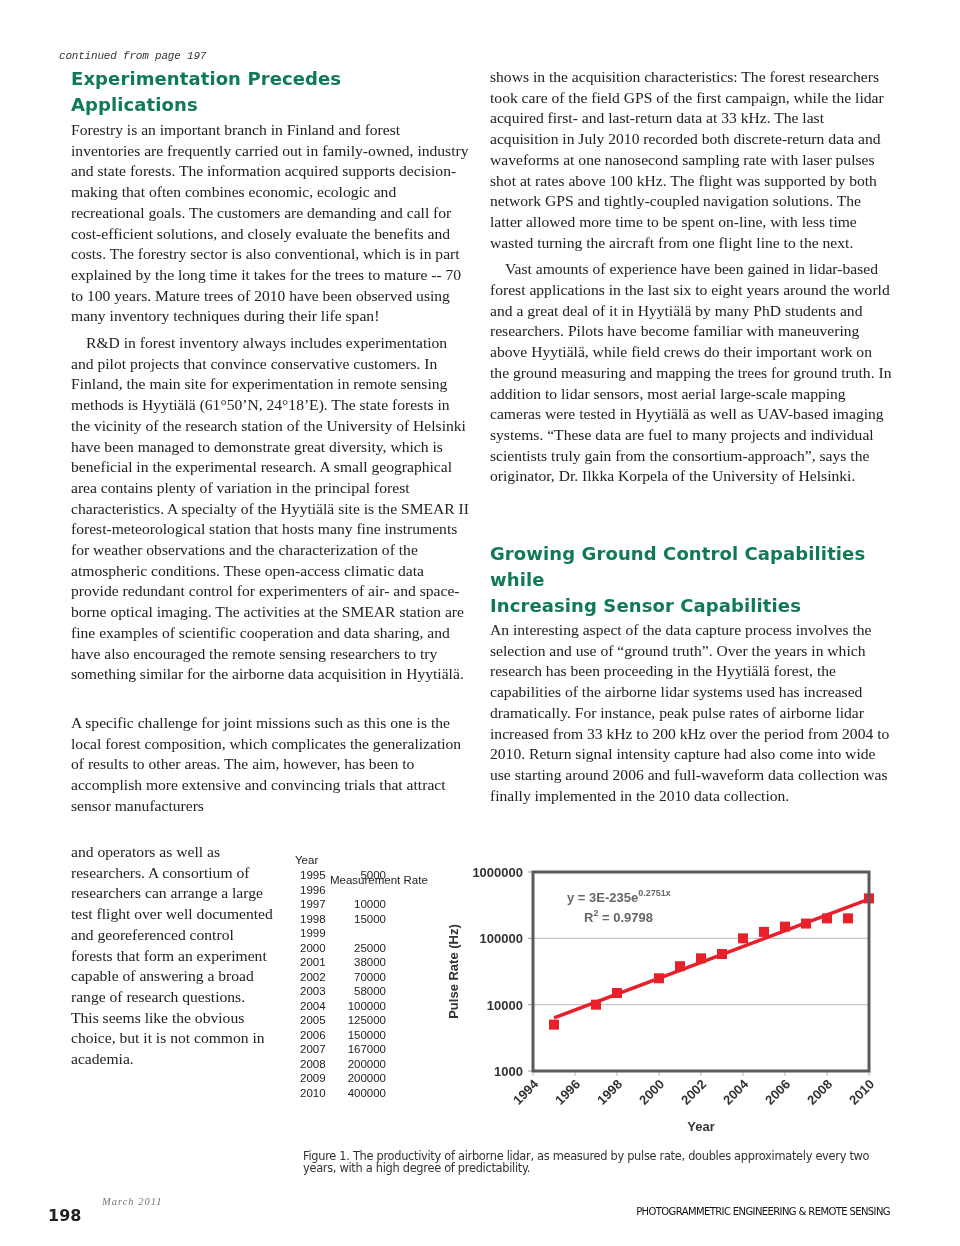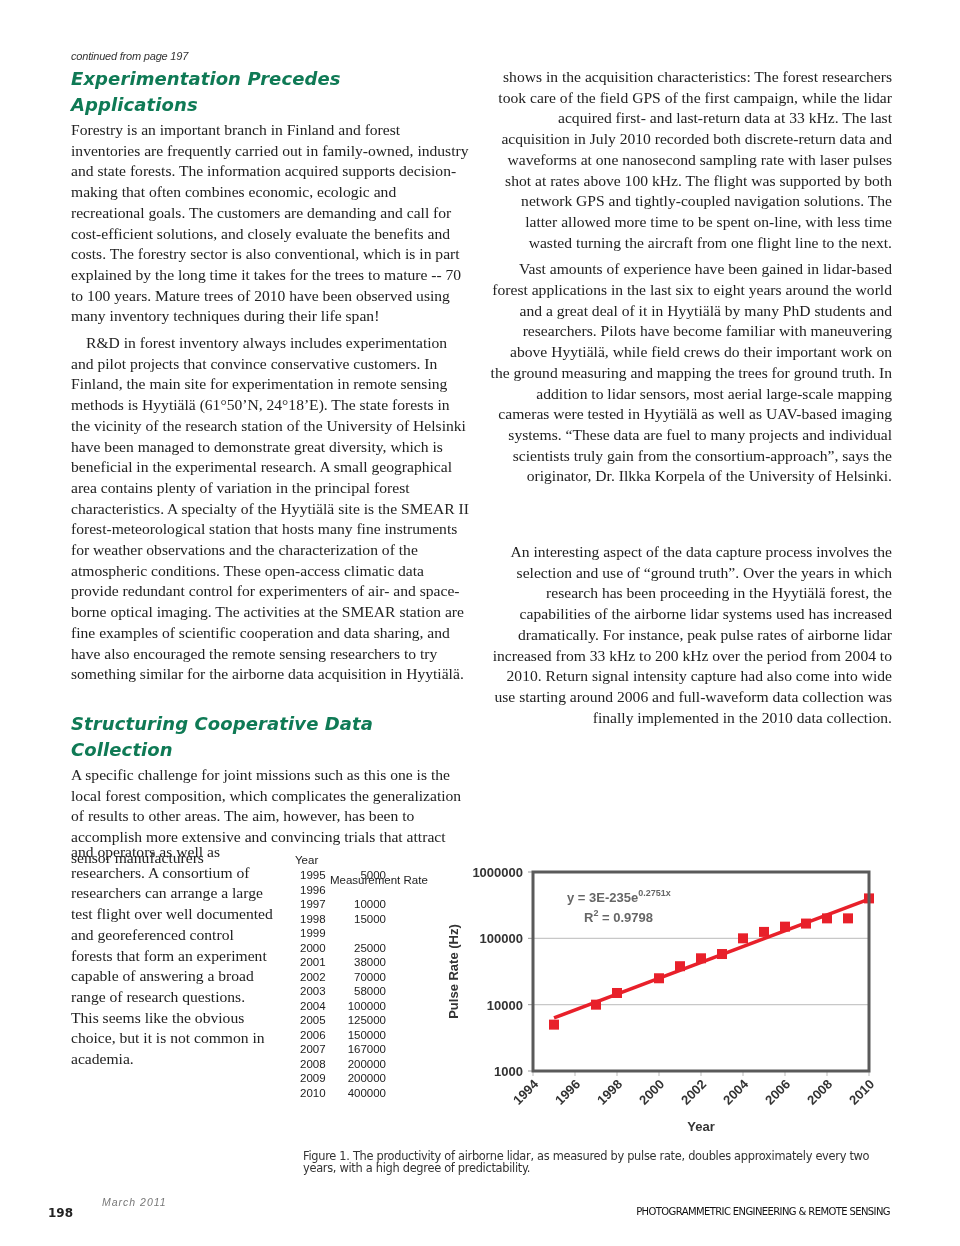--- a/index.html
+++ b/index.html
@@ -1,68 +1,71 @@
 <!DOCTYPE html>
 <html><head>
 <meta charset="utf-8">
 <style>
   html, body { margin: 0; padding: 0; background: #ffffff; }
   body { width: 960px; height: 1246px; position: relative; overflow: hidden; font-family: "Liberation Serif", serif; color: #222; }
   .abs { position: absolute; }
-  .continued { left: 59px; top: 50px; font-family: Liberation Sans, sans-serif; font-style: italic; font-size: 11px; color: #333; letter-spacing: -0.2px; margin-left: 12px; }
-  .h2 { font-family: "DejaVu Sans", sans-serif; font-weight: bold; color: #0f7a55; font-size: 18px; line-height: 26px; margin: 0; letter-spacing: 0.1px; font-style: italic; }
+  .continued { left: 59px; top: 50px; font-family: Liberation Mono, monospace; font-style: italic; font-size: 11px; color: #333; letter-spacing: -0.2px; }
+  .h2 { font-family: "DejaVu Sans", sans-serif; font-weight: bold; color: #0f7a55; font-size: 18px; line-height: 26px; margin: 0; letter-spacing: 0.1px; }
   .p { font-family: "Liberation Serif", serif; font-size: 15.6px; line-height: 20.7px; color: #222; margin: 0; }
   .indent { text-indent: 15px; }
   .col-left { left: 71px; width: 398px; }
-  .col-right { left: 490px; width: 402px; text-align: right; }
+  .col-right { left: 490px; width: 402px; }
   .narrow { left: 71px; width: 205px; }
 
   
   .dtable { left: 292px; top: 852px; font-family: "Liberation Sans", sans-serif; font-size: 11.5px; color: #222; }
   .dtable .hdr { display: flex; height: 16px; line-height: 16px; }
   .dtable .row { display: flex; height: 14.5px; line-height: 14.5px; }
   .dtable .c1h { width: 35px; padding-left: 3px; }
   .dtable .c2h { width: 120px; margin-top: 20px; }
   .dtable .c1 { width: 40px; padding-left: 8px; }
   .dtable .c2 { width: 46px; text-align: right; }
 
   
   #chart { left: 440px; top: 850px; width: 460px; height: 290px; }
   .caption { left: 303px; top: 1150px; width: 580px; font-family: "DejaVu Sans", sans-serif; font-size: 11.4px; line-height: 12px; color: #333; letter-spacing: -0.3px; }
 
-  .footer-page { left: 48px; top: 1206px; font-family: "DejaVu Sans", sans-serif; font-size: 12px; font-weight: bold; color: #222; }
-  .footer-date { left: 102px; top: 1196px; font-family: Liberation Sans, sans-serif; font-size: 10.5px; font-style: italic; color: #777; letter-spacing: 1px; }
+  .footer-page { left: 48px; top: 1206px; font-family: "DejaVu Sans", sans-serif; font-size: 16px; font-weight: bold; color: #222; }
+  .footer-date { left: 102px; top: 1196px; font-family: Liberation Serif, serif; font-size: 10.5px; font-style: italic; color: #777; letter-spacing: 1px; }
   .footer-journal { right: 70px; top: 1206px; font-family: "DejaVu Sans", sans-serif; font-size: 10px; color: #111; letter-spacing: -0.6px; }
 </style>
 </head>
 <body>
 
 <div class="abs continued">continued from page 197</div>
 
 <div class="abs col-left" style="top:66px;">
   <h2 class="h2">Experimentation Precedes Applications</h2>
   <p class="p" style="margin-top:2px;">Forestry is an important branch in Finland and forest inventories are frequently carried out in family-owned, industry and state forests. The information acquired supports decision-making that often combines economic, ecologic and recreational goals. The customers are demanding and call for cost-efficient solutions, and closely evaluate the benefits and costs. The forestry sector is also conventional, which is in part explained by the long time it takes for the trees to mature -- 70 to 100 years. Mature trees of 2010 have been observed using many inventory techniques during their life span!</p>
   <p class="p indent" style="margin-top:6px;">R&amp;D in forest inventory always includes experimentation and pilot projects that convince conservative customers. In Finland, the main site for experimentation in remote sensing methods is Hyytiälä (61°50’N, 24°18’E). The state forests in the vicinity of the research station of the University of Helsinki have been managed to demonstrate great diversity, which is beneficial in the experimental research. A small geographical area contains plenty of variation in the principal forest characteristics. A specialty of the Hyytiälä site is the SMEAR II forest-meteorological station that hosts many fine instruments for weather observations and the characterization of the atmospheric conditions. These open-access climatic data provide redundant control for experimenters of air- and space-borne optical imaging. The activities at the SMEAR station are fine examples of scientific cooperation and data sharing, and have also encouraged the remote sensing researchers to try something similar for the airborne data acquisition in Hyytiälä.</p>
 </div>
 
 <div class="abs col-left" style="top:711px;">
-  <h2 class="h2">Structuring Cooperative Data Collection</h2>
   <p class="p" style="margin-top:2px;">A specific challenge for joint missions such as this one is the local forest composition, which complicates the generalization of results to other areas. The aim, however, has been to accomplish more extensive and convincing trials that attract sensor manufacturers</p>
 </div>
 
 <div class="abs narrow" style="top:842px;">
   <p class="p">and operators as well as researchers. A consortium of researchers can arrange a large test flight over well documented and georeferenced control forests that form an experiment capable of answering a broad range of research questions. This seems like the obvious choice, but it is not common in academia.</p>
 </div>
 
 <div class="abs col-right" style="top:67px;">
   <p class="p">shows in the acquisition characteristics: The forest researchers took care of the field GPS of the first campaign, while the lidar acquired first- and last-return data at 33 kHz. The last acquisition in July 2010 recorded both discrete-return data and waveforms at one nanosecond sampling rate with laser pulses shot at rates above 100 kHz. The flight was supported by both network GPS and tightly-coupled navigation solutions. The latter allowed more time to be spent on-line, with less time wasted turning the aircraft from one flight line to the next.</p>
   <p class="p indent" style="margin-top:6px;">Vast amounts of experience have been gained in lidar-based forest applications in the last six to eight years around the world and a great deal of it in Hyytiälä by many PhD students and researchers. Pilots have become familiar with maneuvering above Hyytiälä, while field crews do their important work on the ground measuring and mapping the trees for ground truth. In addition to lidar sensors, most aerial large-scale mapping cameras were tested in Hyytiälä as well as UAV-based imaging systems. “These data are fuel to many projects and individual scientists truly gain from the consortium-approach”, says the originator, Dr. Ilkka Korpela of the University of Helsinki.</p>
 </div>
 
 <div class="abs col-right" style="top:541px;">
+  <h2 class="h2">
+    <span>Growing Ground Control Capabilities while</span><br>
+    <span>Increasing Sensor Capabilities</span>
+  </h2>
   <p class="p" style="margin-top:1px;">An interesting aspect of the data capture process involves the selection and use of “ground truth”. Over the years in which research has been proceeding in the Hyytiälä forest, the capabilities of the airborne lidar systems used has increased dramatically. For instance, peak pulse rates of airborne lidar increased from 33 kHz to 200 kHz over the period from 2004 to 2010. Return signal intensity capture had also come into wide use starting around 2006 and full-waveform data collection was finally implemented in the 2010 data collection.</p>
 </div>
 
 <div class="abs dtable">
   <div class="hdr">
     <span class="c1h">Year</span>
     <span class="c2h">Measurement Rate</span>
   </div>
   <div id="table-body">
       <div class="row">

